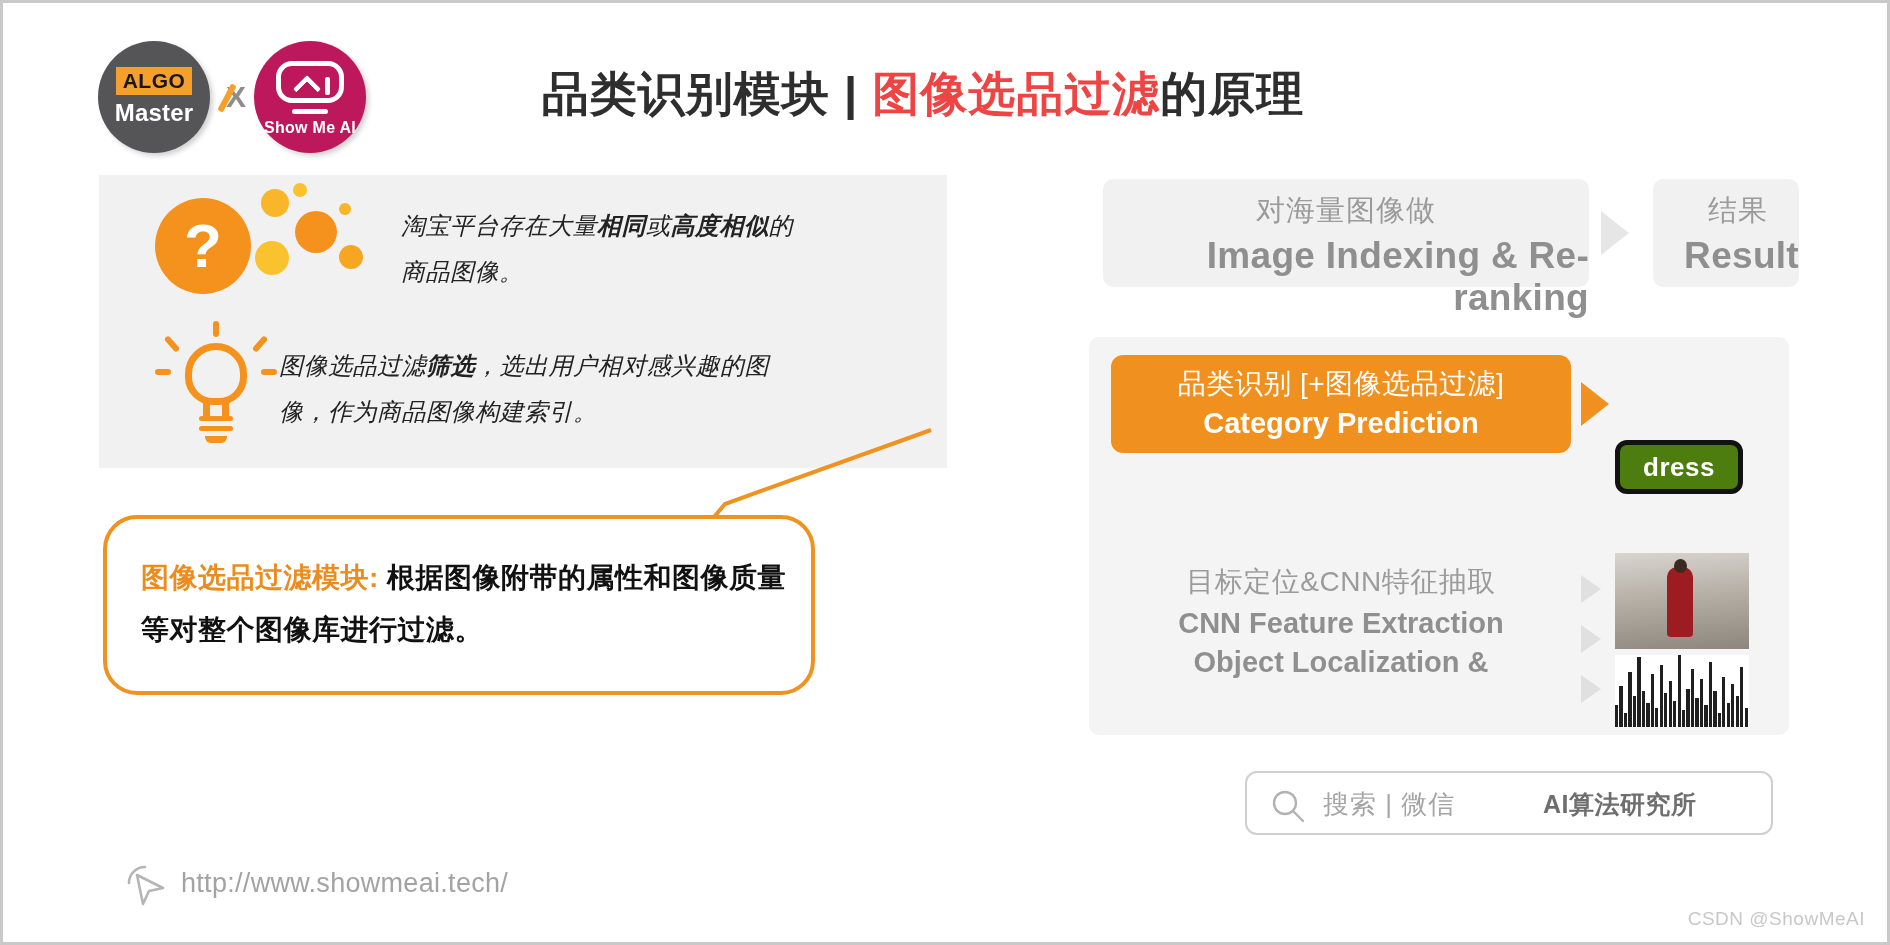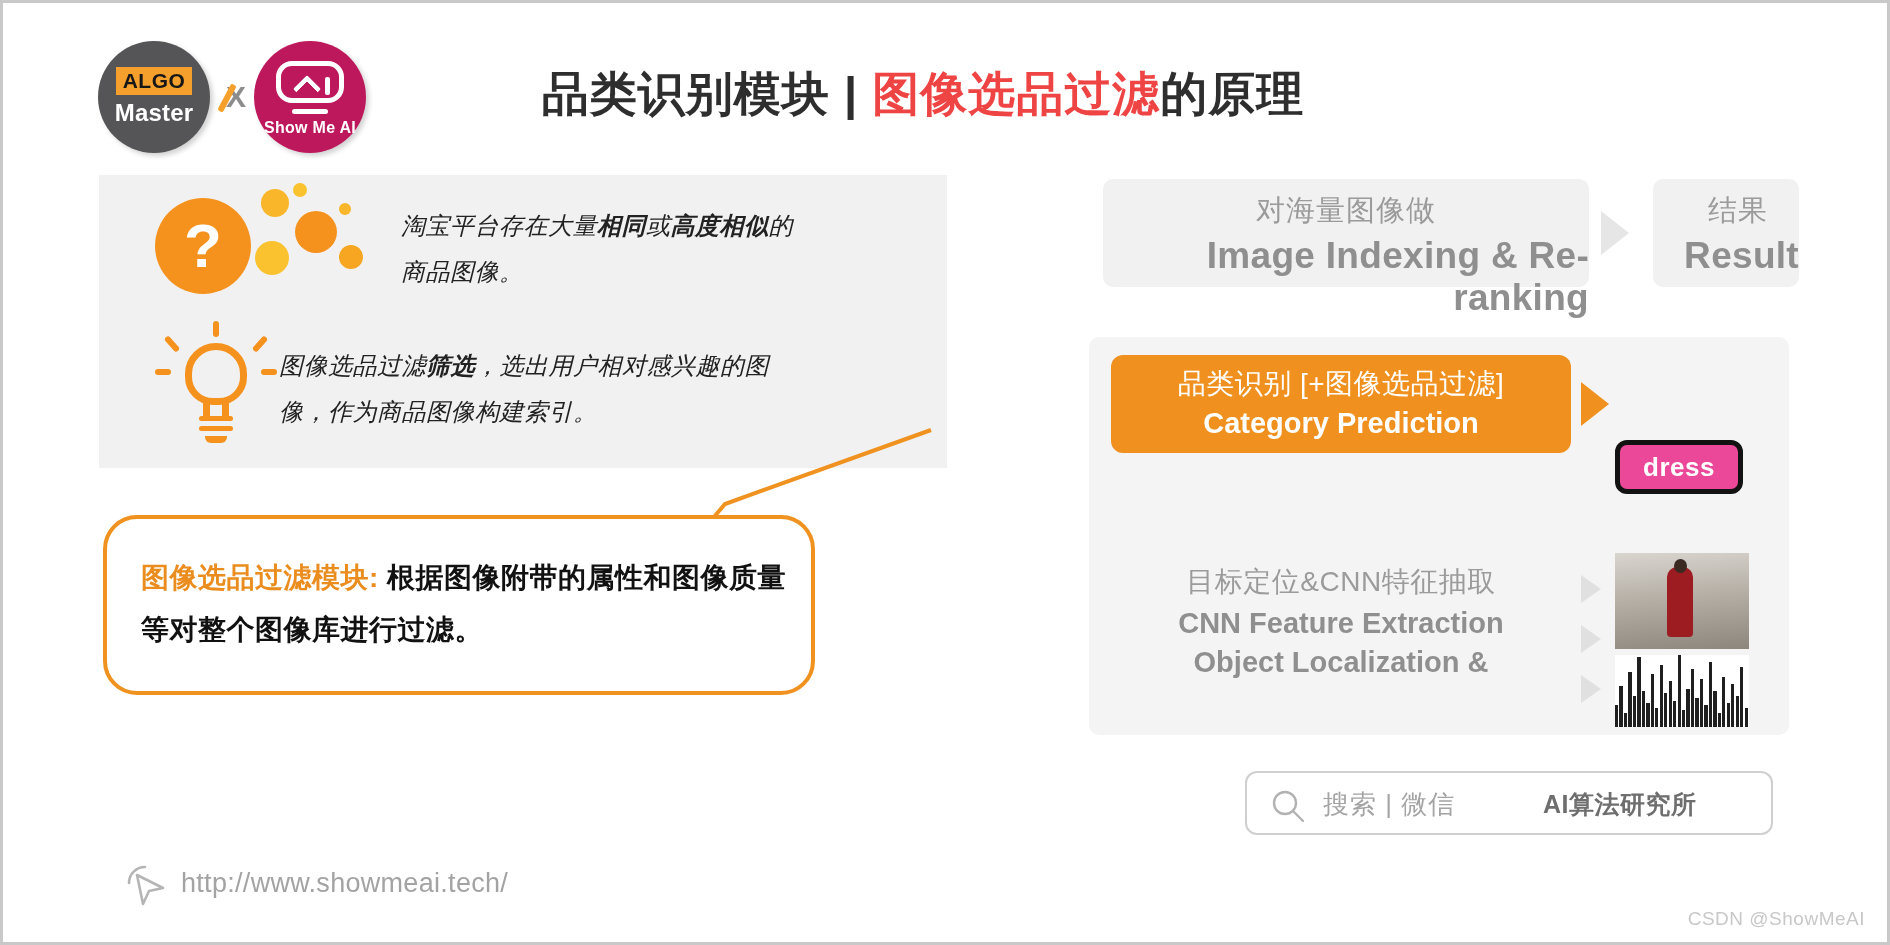--- a/index.html
+++ b/index.html
@@ -361,21 +361,21 @@
     border-top: 22px solid transparent;
     border-bottom: 22px solid transparent;
     border-left: 28px solid #f0911f;
   }
   #dress-badge {
     position: absolute;
     left: 1612px;
     top: 437px;
     width: 128px;
     height: 54px;
-    background: #ec4899;
+    background: #4d7c0f;
     border: 5px solid #121212;
     border-radius: 12px;
     box-sizing: border-box;
     color: #ffffff;
     font-size: 26px;
     font-weight: bold;
     line-height: 44px;
     text-align: center;
     letter-spacing: 0.5px;
   }

